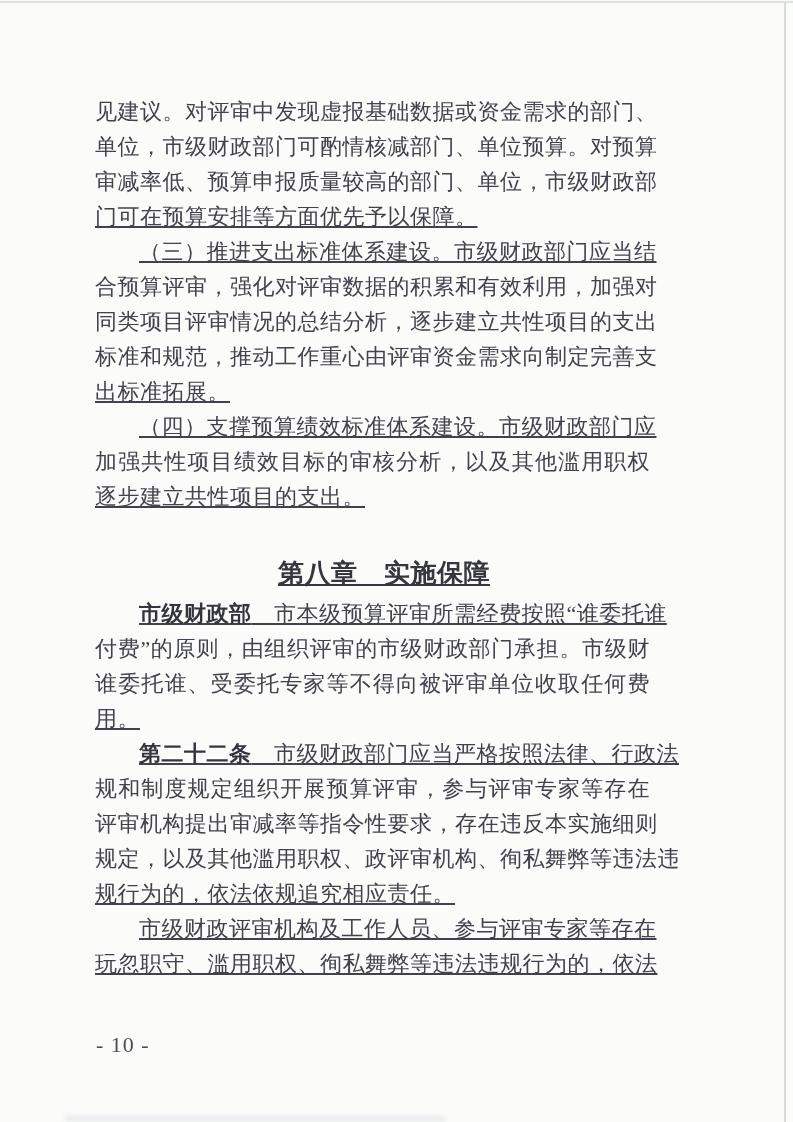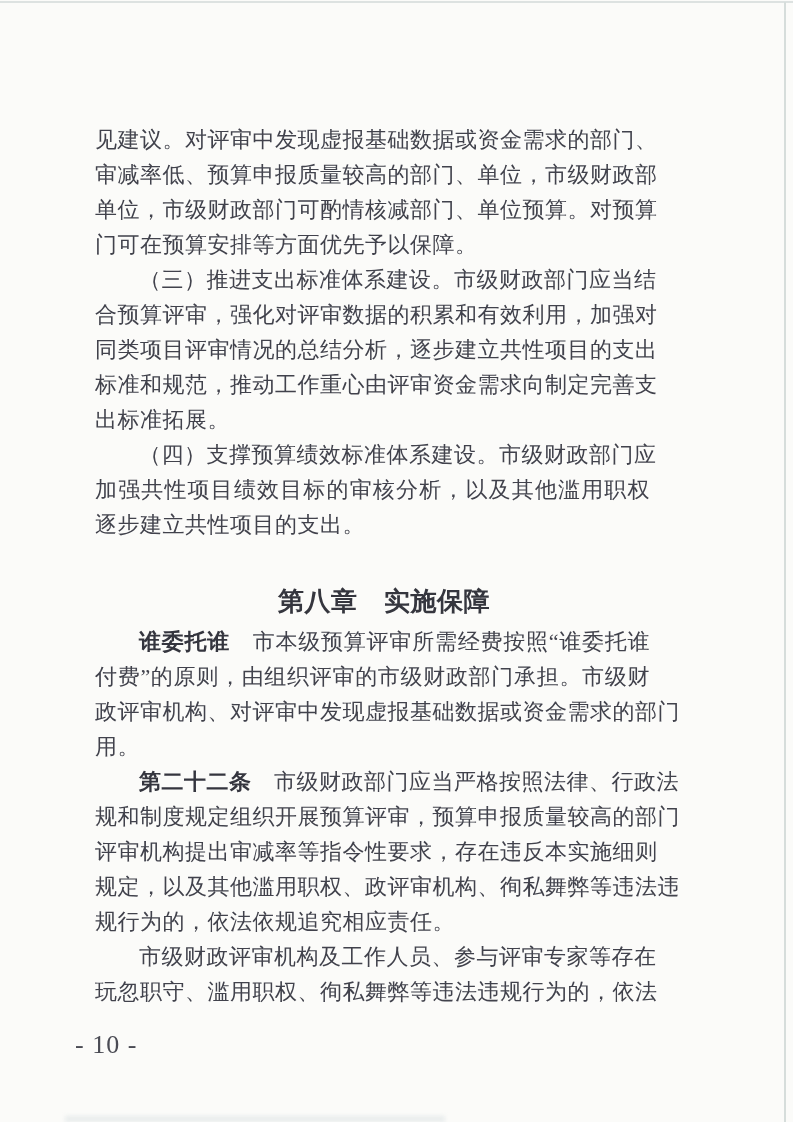--- a/index.html
+++ b/index.html
@@ -33,105 +33,107 @@
     position: absolute;
     left: 65px; bottom: 0;
     width: 380px; height: 6px;
     background: rgba(198, 208, 216, 0.35);
     filter: blur(2px);
   }
   
   .content {
     position: absolute;
     left: 95px;
-    top: 122px;
+    top: 94px;
     width: 555px;
     font-size: 22px;
     line-height: 35px;
     color: #41424c;
     letter-spacing: 0.5px;
   }
   .block { margin: 0; }
   .block .line {
     text-align: justify;
     text-align-last: justify;
     text-justify: inter-character;
     white-space: nowrap;
   }
   .block .line.last {
     text-align-last: left;
+    text-decoration: underline;
   }
   .block.indent .line.first {
     text-indent: 2em;
+    text-decoration: underline;
   }
   .block b {
     font-weight: bold;
     color: #34353e;
   }
   
   .block.heading {
     margin: 42px 0 5px 23px;
     font-family: "Liberation Sans", "DejaVu Sans", sans-serif;
     font-weight: bold;
     font-size: 26px;
     color: #35363e;
   }
   .block.heading .line {
     text-align: center;
     text-align-last: center;
     text-indent: 0;
   }
   .page-number {
     position: absolute;
-    left: 75px;
+    left: 96px;
     top: 1033px;
-    font-size: 26px;
+    font-size: 22px;
     line-height: 24px;
     letter-spacing: 1px;
     color: #4a4b54;
     font-family: "Liberation Serif", "DejaVu Serif", serif;
   }
 </style>
 </head>
 <body>
 
 <div class="page">
   <div class="edge-top"></div>
   <div class="edge-right"></div>
   <div class="content">
       <div class="block paragraph">
         <div class="line first">见建议。对评审中发现虚报基础数据或资金需求的部门、</div>
+        <div class="line">单位，市级财政部门可酌情核减部门、单位预算。对预算</div>
         <div class="line">审减率低、预算申报质量较高的部门、单位，市级财政部</div>
-        <div class="line">单位，市级财政部门可酌情核减部门、单位预算。对预算</div>
         <div class="line last">门可在预算安排等方面优先予以保障。</div>
       </div>
       <div class="block paragraph indent">
         <div class="line first">（三）推进支出标准体系建设。市级财政部门应当结</div>
         <div class="line">合预算评审，强化对评审数据的积累和有效利用，加强对</div>
         <div class="line">同类项目评审情况的总结分析，逐步建立共性项目的支出</div>
         <div class="line">标准和规范，推动工作重心由评审资金需求向制定完善支</div>
         <div class="line last">出标准拓展。</div>
       </div>
       <div class="block paragraph indent">
         <div class="line first">（四）支撑预算绩效标准体系建设。市级财政部门应</div>
         <div class="line">加强共性项目绩效目标的审核分析，以及其他滥用职权</div>
         <div class="line last">逐步建立共性项目的支出。</div>
       </div>
       <div class="block heading">
         <div class="line first last">第八章　实施保障</div>
       </div>
       <div class="block article indent">
-        <div class="line first"><b>谁委托谁</b>　市本级预算评审所需经费按照“谁委托谁</div>
+        <div class="line first"><b>市级财政部</b>　市本级预算评审所需经费按照“谁委托谁</div>
         <div class="line">付费”的原则，由组织评审的市级财政部门承担。市级财</div>
-        <div class="line">政评审机构、对评审中发现虚报基础数据或资金需求的部门</div>
+        <div class="line">谁委托谁、受委托专家等不得向被评审单位收取任何费</div>
         <div class="line last">用。</div>
       </div>
       <div class="block article indent">
         <div class="line first"><b>第二十二条</b>　市级财政部门应当严格按照法律、行政法</div>
-        <div class="line">规和制度规定组织开展预算评审，预算申报质量较高的部门</div>
+        <div class="line">规和制度规定组织开展预算评审，参与评审专家等存在</div>
         <div class="line">评审机构提出审减率等指令性要求，存在违反本实施细则</div>
         <div class="line">规定，以及其他滥用职权、政评审机构、徇私舞弊等违法违</div>
         <div class="line last">规行为的，依法依规追究相应责任。</div>
       </div>
       <div class="block paragraph indent">
         <div class="line first">市级财政评审机构及工作人员、参与评审专家等存在</div>
         <div class="line last">玩忽职守、滥用职权、徇私舞弊等违法违规行为的，依法</div>
       </div>
     </div>
   <div class="page-number">- 10 -</div>

